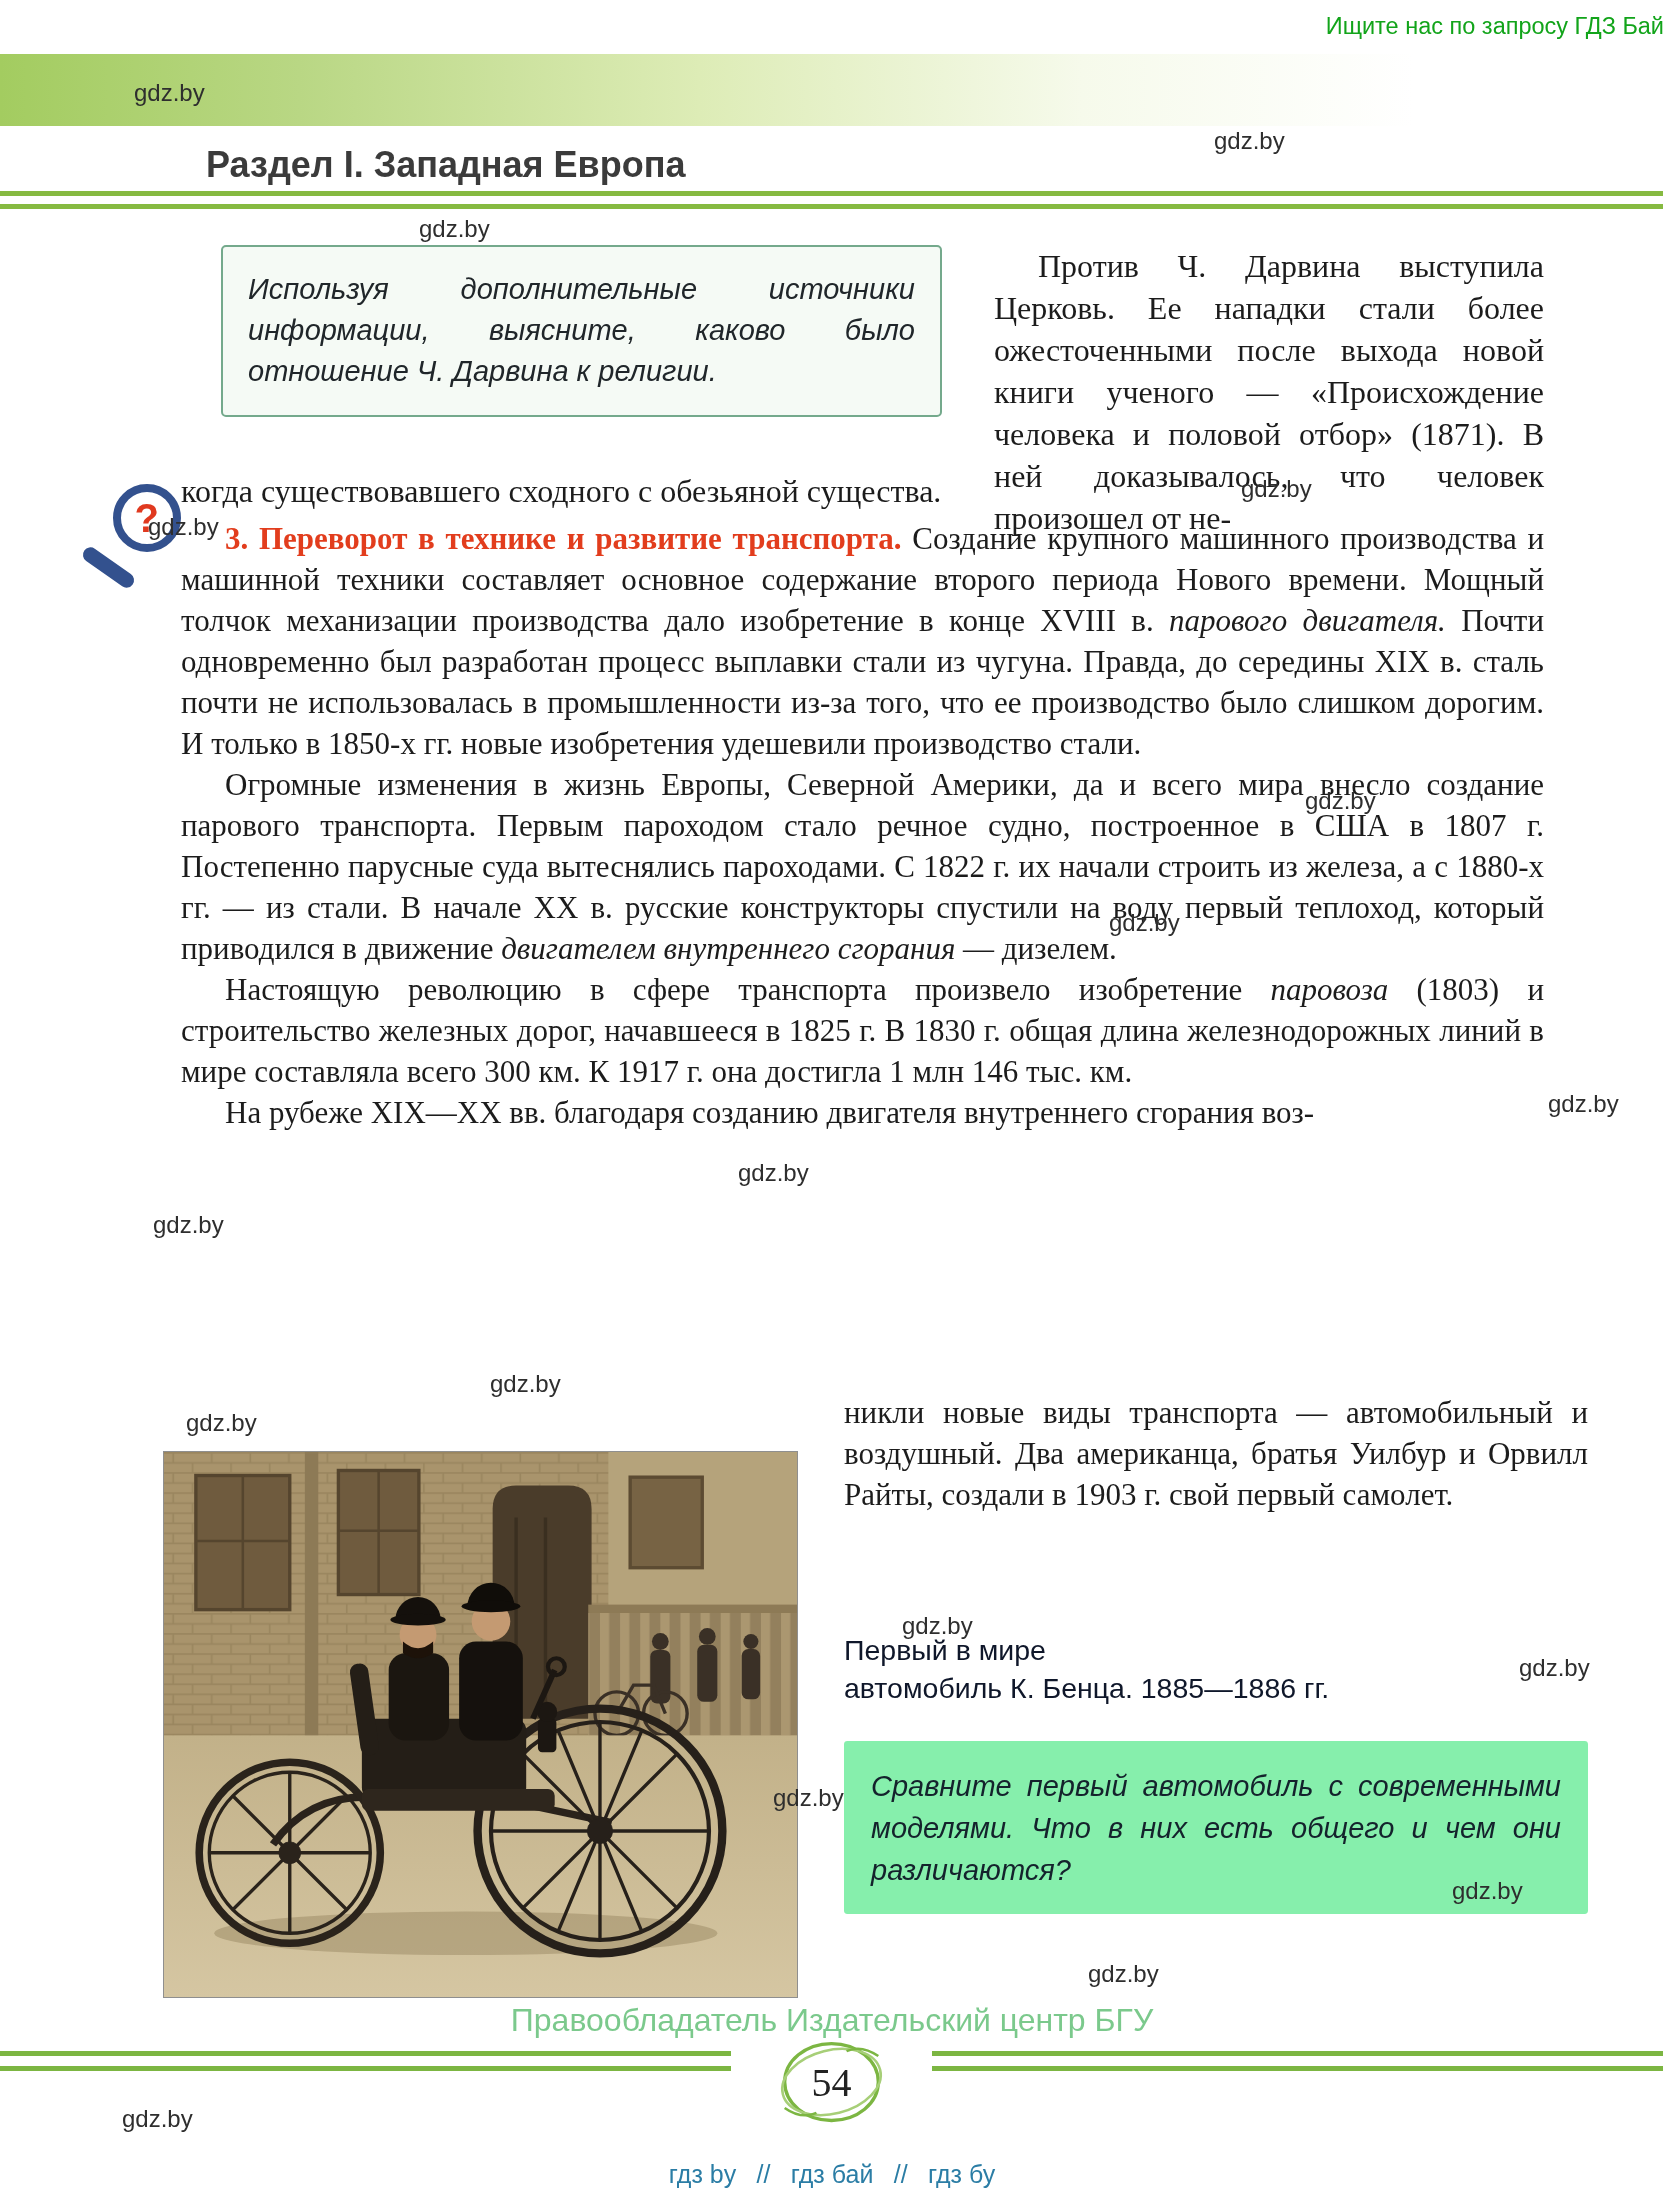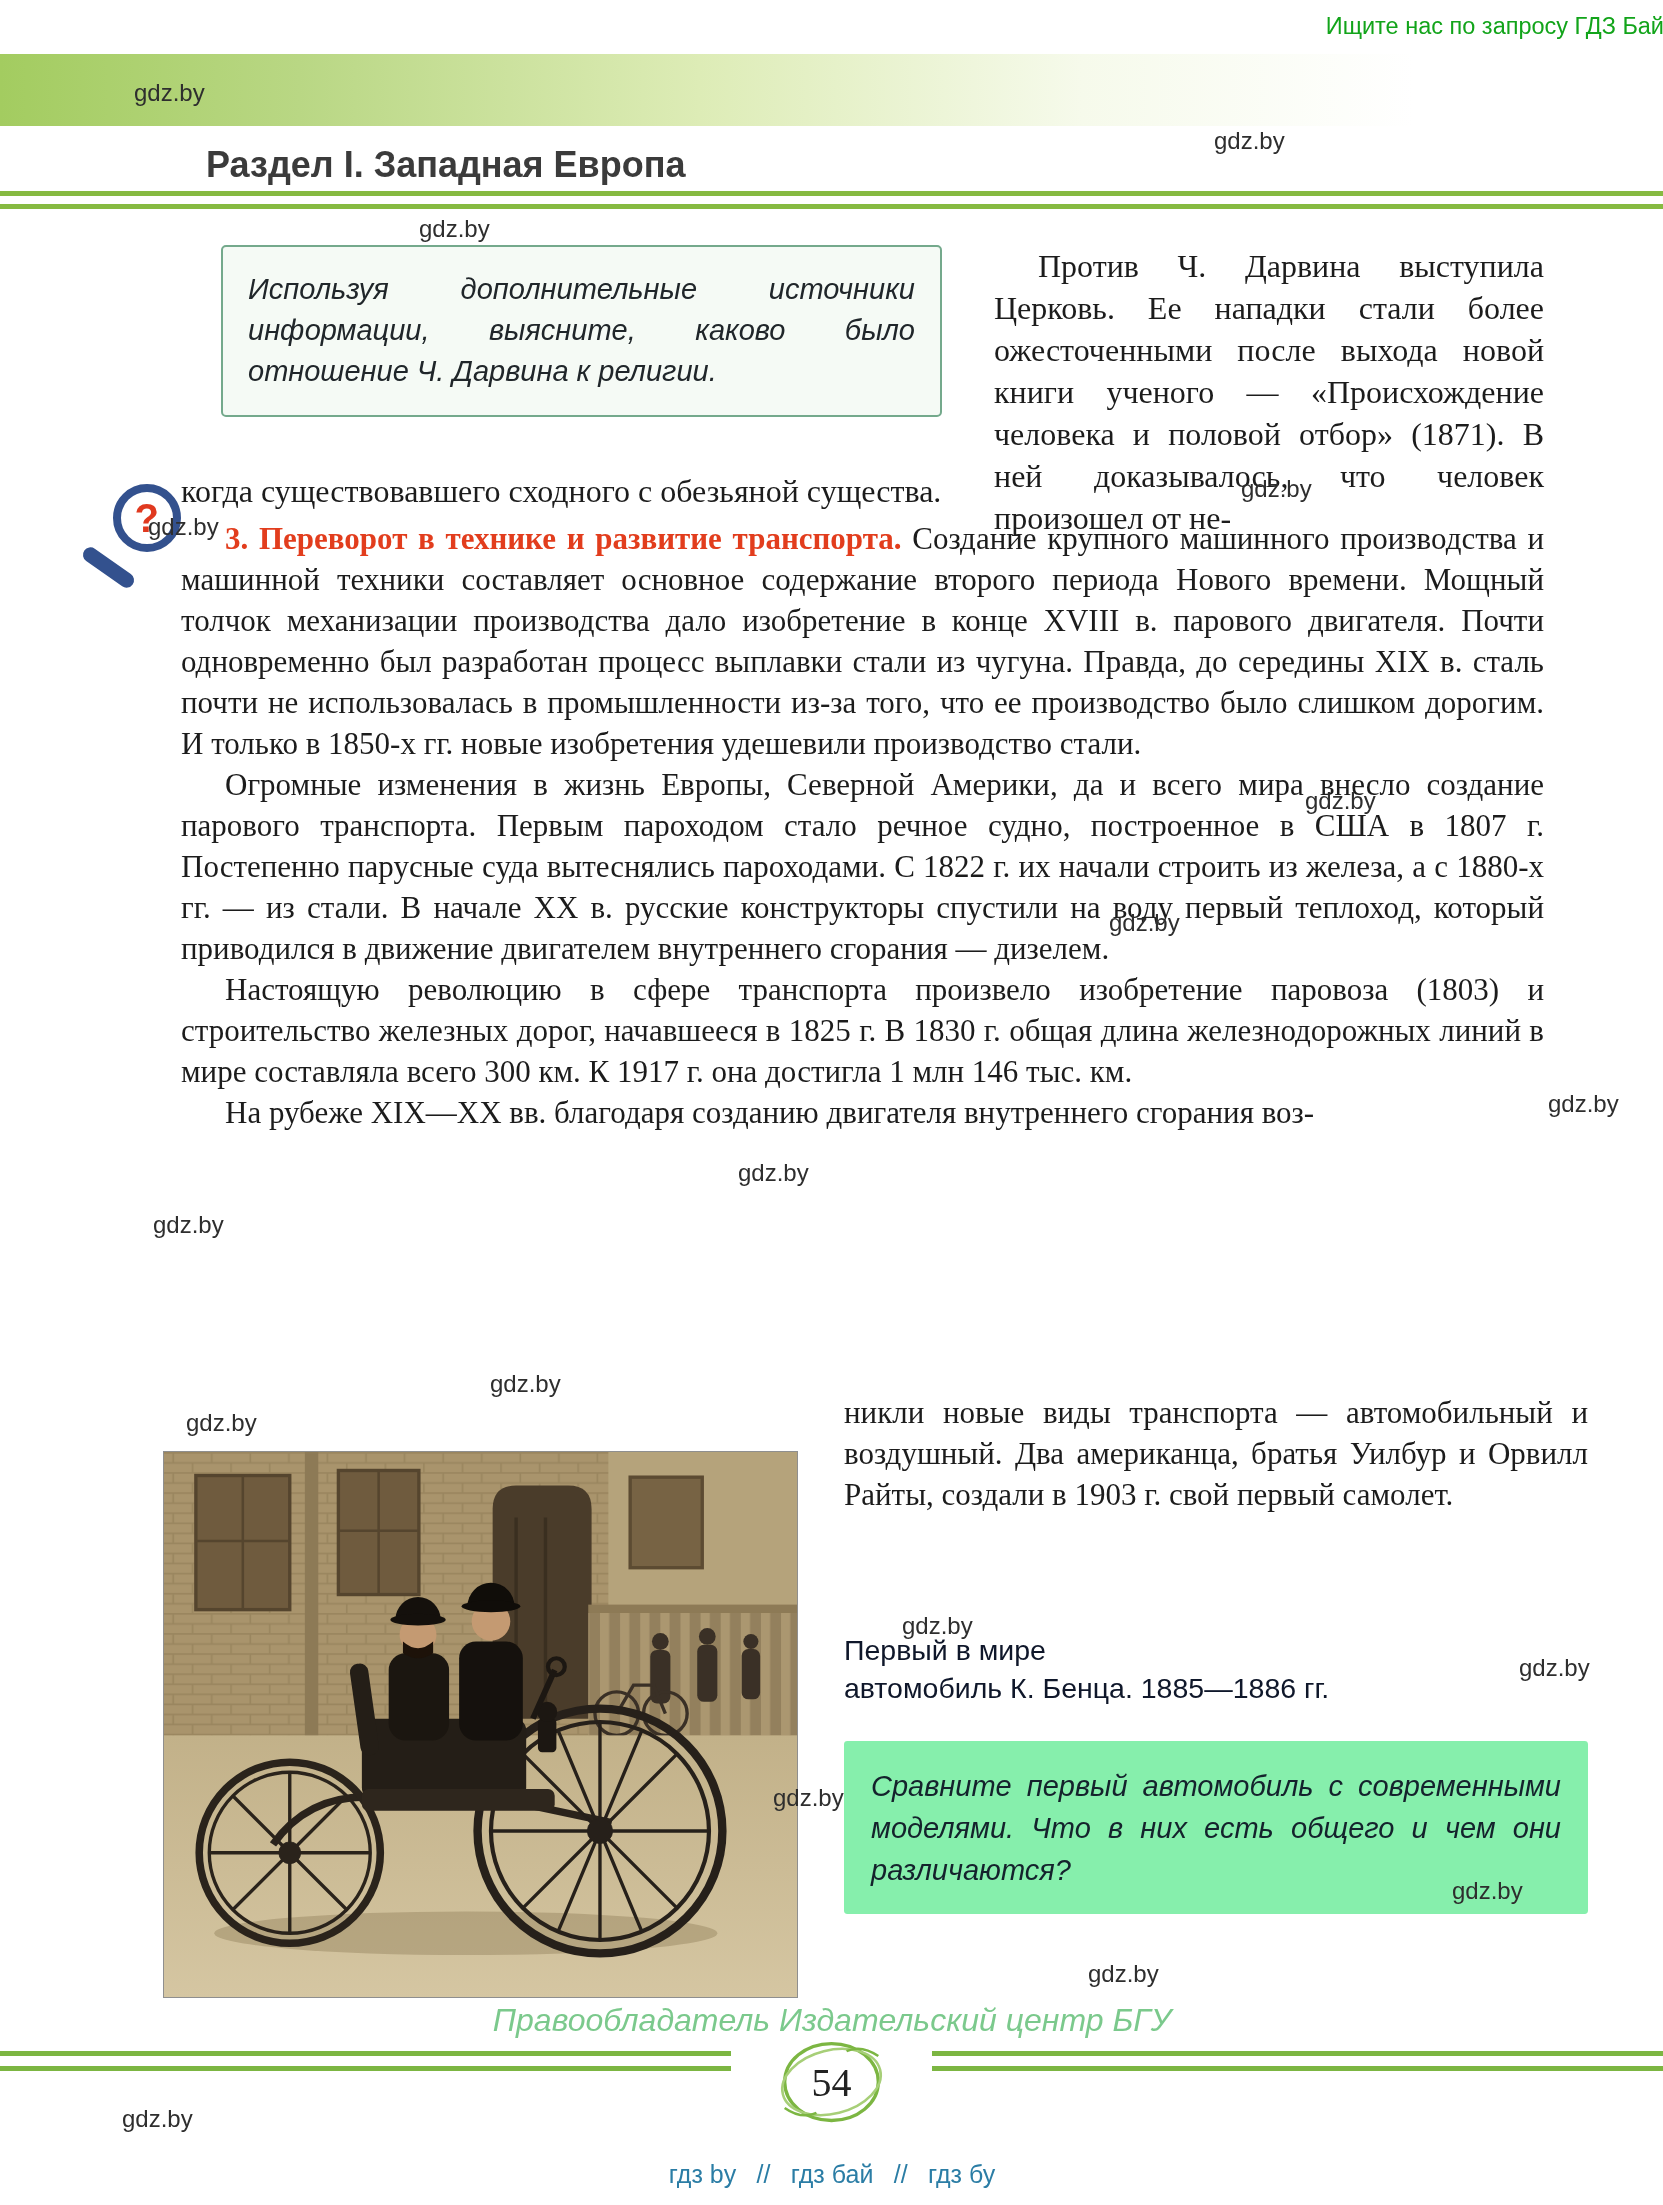--- a/index.html
+++ b/index.html
@@ -57,21 +57,21 @@
     position:absolute;left:181px;top:470px;width:1363px;
     font-size:32px;line-height:42px;
   }
   
   .main-text{
     position:absolute;left:181px;top:518px;width:1363px;
     font-size:31px;line-height:41px;text-align:justify;
   }
   .main-text p{margin:0;text-indent:44px;}
   .seg-lead{color:#e23d1d;font-weight:bold;}
-  .seg-i{}
+  .seg-i{font-style:italic;}
   
   .sec-photo{position:absolute;left:119px;top:1392px;width:1425px;display:flex;padding-left:44px;}
   .photo-frame{
     flex:0 0 auto;width:633px;height:545px;margin-top:59px;
     border:1.7px solid #8f8f8f;background:#c9b68d;overflow:hidden;
   }
   .photo-frame svg{display:block;}
   .photo-col{margin-left:46px;width:745px;}
   .photo-col .cont{margin:0;font-size:31px;line-height:41px;text-align:justify;}
   .caption{
@@ -80,21 +80,21 @@
   }
   .qbox2{
     margin-top:34px;background:#86efac;border-radius:3.4px;
     padding:23.5px 27px;box-sizing:border-box;
     font-family:"Liberation Sans",sans-serif;font-style:italic;font-size:29px;line-height:1.45;
     color:#14222c;text-align:justify;
   }
   
   .footer-copyright{
     position:absolute;top:2002px;left:0;width:100%;text-align:center;z-index:5;
-    font-family:"Liberation Sans",sans-serif;font-size:32px;color:rgba(100,192,120,0.85);font-style:italic;
+    font-family:"Liberation Sans",sans-serif;font-size:32px;color:rgba(100,192,120,0.85);
   }
   .footer-line{
     position:absolute;top:2051px;height:10px;box-sizing:content-box;z-index:1;
     border-top:5px solid #7cb642;border-bottom:5px solid #7cb642;
   }
   .footer-line.left{left:0;width:731px;}
   .footer-line.right{left:932px;width:731px;}
   .page-badge{position:absolute;left:778px;top:2036px;width:107px;height:92px;z-index:6;}
   .page-badge .num{
     position:absolute;left:0;top:0;width:100%;height:100%;

